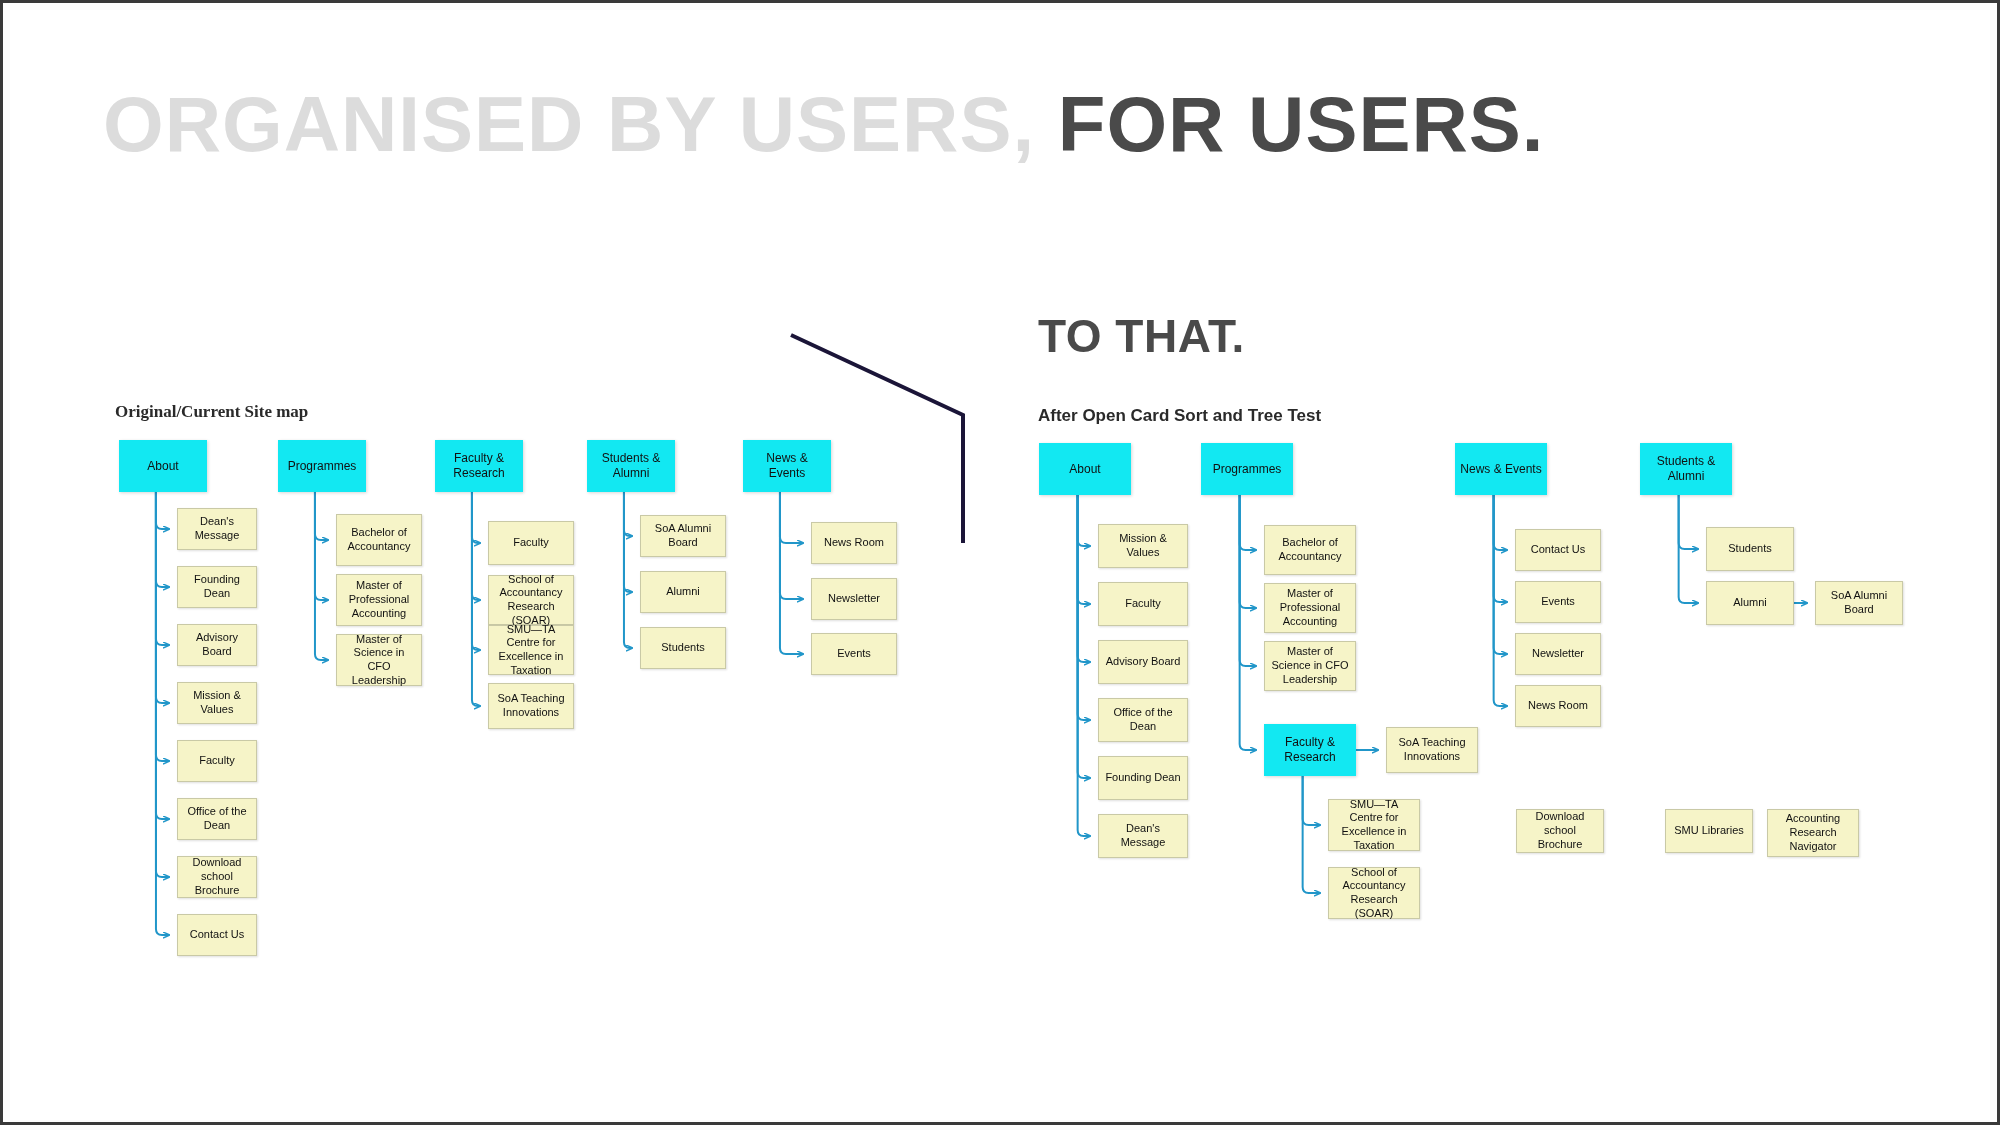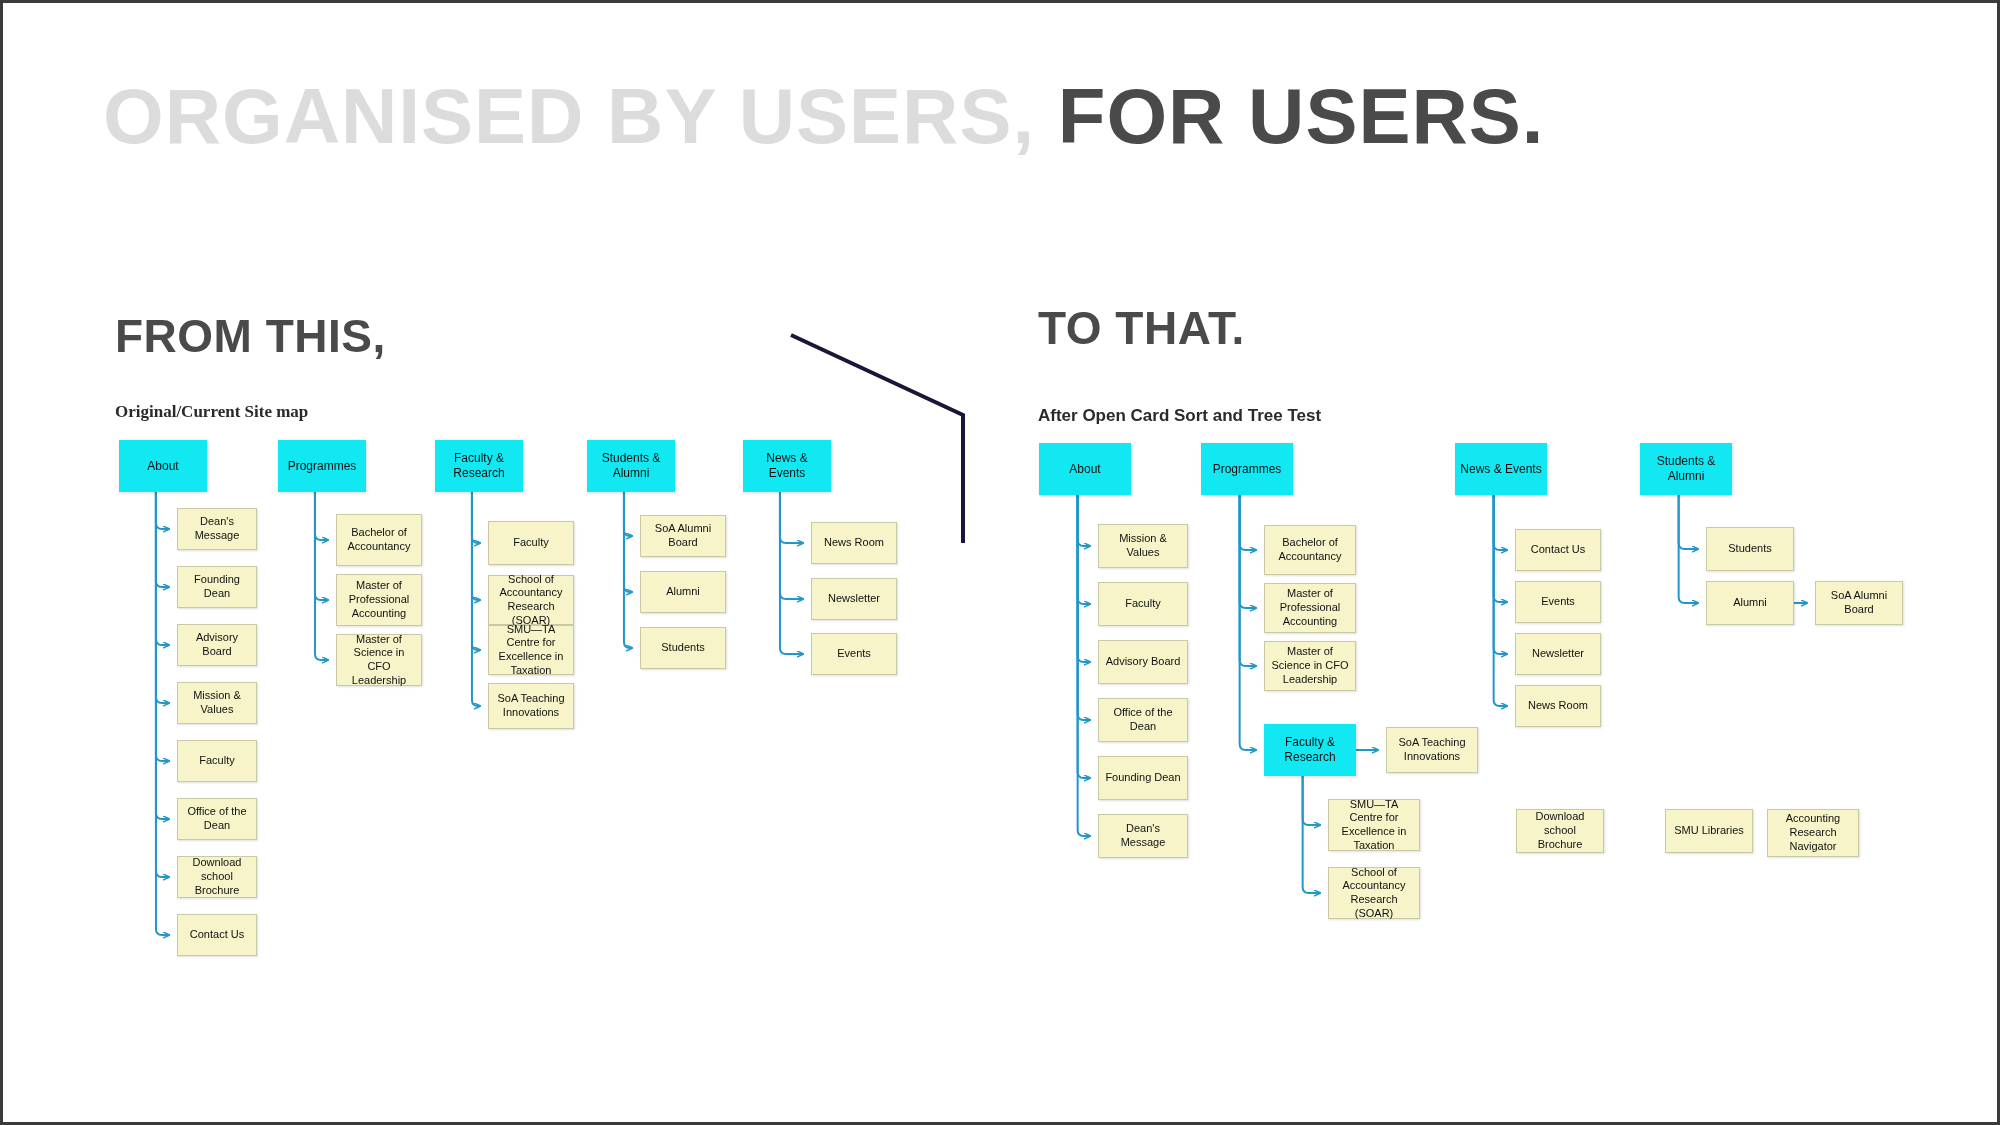--- a/index.html
+++ b/index.html
@@ -17,21 +17,21 @@
     background: #ffffff;
     border: 3px solid #3a3a3a;
     box-sizing: border-box;
     overflow: hidden;
   }
 
   
   .headline {
     position: absolute;
     left: 100px;
-    top: 74px;
+    top: 82px;
     font-size: 78px;
     font-weight: bold;
     letter-spacing: 1px;
     white-space: nowrap;
     line-height: 1;
   }
   .headline .dim { color: #dcdcdc; }
   .headline .strong { color: #4a4a4a; }
 
   
@@ -47,21 +47,21 @@
   .section-caption {
     position: absolute;
     font-size: 17px;
     font-weight: bold;
     color: #2a2a2a;
     white-space: nowrap;
     line-height: 1;
   }
   #title-left    { left: 112px;  top: 310px; }
   #caption-left  { left: 112px;  top: 400px; font-family: Liberation Serif, serif; }
-  #title-right   { left: 1035px; top: 302px; }
+  #title-right   { left: 1035px; top: 310px; }
   #caption-right { left: 1035px; top: 404px; }
 
   
   #divider { position: absolute; left: 760px; top: 310px; pointer-events: none; }
 
   
   .diagram { position: absolute; top: 0; left: 0; width: 2000px; height: 1125px; }
   .edges { position: absolute; top: 0; left: 0; width: 2000px; height: 1125px; }
 
   
@@ -89,21 +89,20 @@
 </style>
 </head>
 <body>
 
 <div id="slide">
 
   <div class="headline">
     <span class="dim">ORGANISED BY USERS,</span><span class="strong"> FOR USERS.</span>
   </div>
 
-  <div class="section-title" id="title-left">FROM THIS,</div>
   <div class="section-caption" id="caption-left">Original/Current Site map</div>
   <div class="section-title" id="title-right">TO THAT.</div>
   <div class="section-caption" id="caption-right">After Open Card Sort and Tree Test</div>
 
   <svg id="divider" width="240" height="250" viewBox="0 0 240 250">
     <polyline id="divider-path" fill="none" stroke="#1b1538" stroke-width="4" points="28,22 200,102 200,230"></polyline>
   </svg>
 
   <div class="diagram" id="left-diagram">
     <svg class="edges" id="left-edges" viewBox="0 0 2000 1125">

